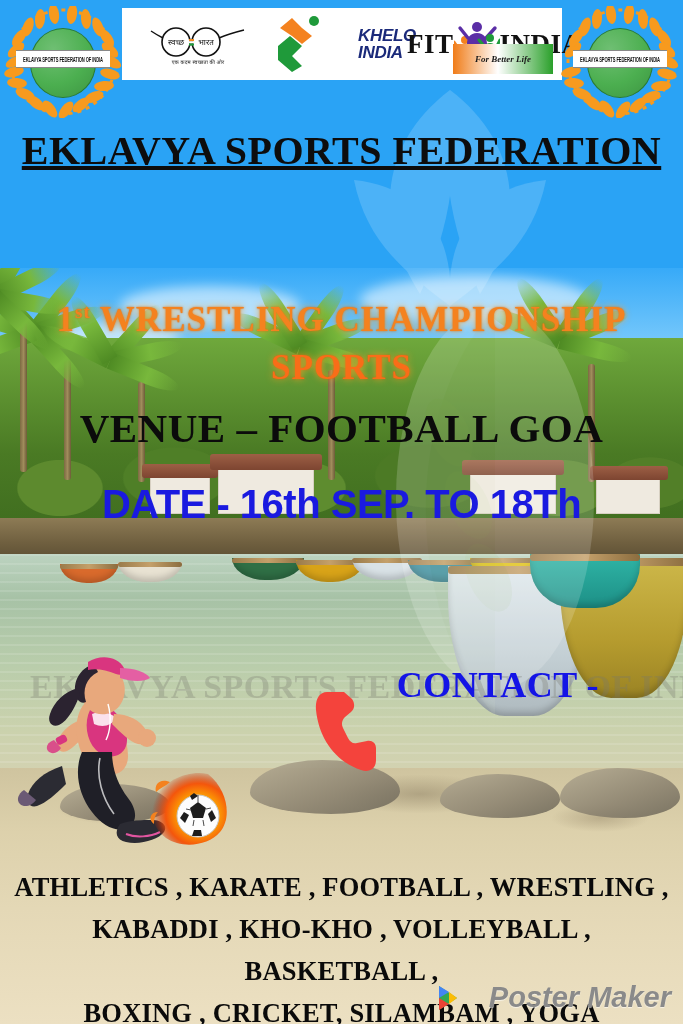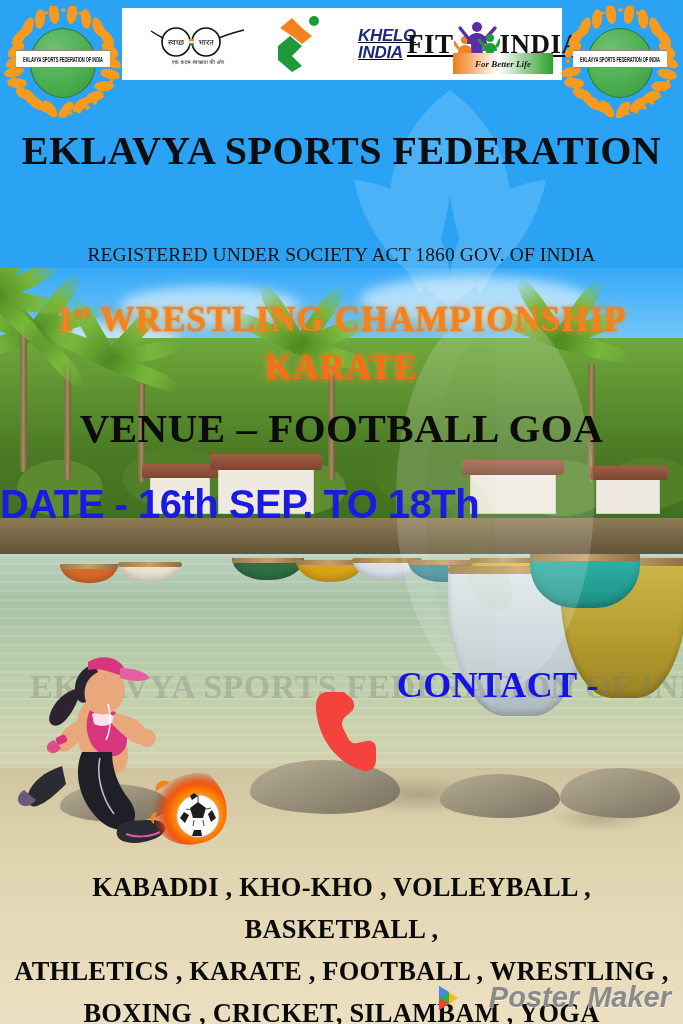--- a/index.html
+++ b/index.html
@@ -109,21 +109,21 @@
     position:absolute; height:5px; left:0; right:0; top:0;
     background: linear-gradient(90deg,#9a7b4a,#c4a06a,#8b6d3f);
     border-radius: 3px;
   }
 
   
   .logo-strip {
     position:absolute; left:122px; top:8px;
     width:440px; height:72px;
     background:#ffffff;
-    display:flex; align-items:flex-start;text-decoration:underline;
+    display:flex; align-items:flex-start;
   }
   .logo-swachh {
     width:150px; height:72px; position:relative; flex:none;
   }
   .sb-glasses { position:absolute; left:28px; top:16px; width:96px; height:34px; }
   .sb-tag {
     position:absolute; left:22px; top:50px; width:108px;
     text-align:center; font-size:5.2px; color:#222;
     font-family:"Liberation Serif", serif; letter-spacing:.2px;
   }
@@ -143,21 +143,21 @@
   .logo-fit {
     flex:1; height:72px; position:relative;
     display:flex; align-items:center; justify-content:center;
   }
   .fit-word {
     font-family:"Liberation Serif", serif; font-weight:bold;
     font-size:27px; color:#111; letter-spacing:.5px;
   }
   .fit-people { width:46px; height:52px; position:relative; }
   .fit-tagline {
-    position:absolute; left:46px; bottom:6px; width:100px; height:21px;
+    position:absolute; left:46px; bottom:6px; width:100px; height:30px;
     background: linear-gradient(90deg,#f07c18 0%, #ffffff 45%, #2aa02a 100%);
     display:flex; align-items:center; justify-content:center;
     font-family:"Liberation Serif", serif; font-weight:bold; font-style:italic;
     font-size:9px; color:#1a1a1a;
   }
 
   .emblem {
     position:absolute; top:6px; width:118px; height:112px;
   }
   .emblem-left  { left:4px; }
@@ -183,20 +183,21 @@
 
   
   .fed-title {
     position:absolute; left:0; right:0; top:130px;
     text-align:center;
     font-family:"Liberation Serif", serif;
     font-weight:bold; font-size:40px; line-height:42px;
     color:#0d0d0d;
     letter-spacing:.5px;
     transform: scaleX(1.0);
+    text-decoration: underline;
   }
   .fed-title .l2 { display:block; margin-top:16px; }
   .fed-sub {
     position:absolute; left:0; right:0; top:244px;
     text-align:center;
     font-family:"Liberation Serif", serif;
     font-size:19.5px; color:#111; letter-spacing:.1px;
   }
 
   .champ {
@@ -213,21 +214,21 @@
 
   .venue {
     position:absolute; left:0; right:0; top:404px;
     text-align:center;
     font-family:"Liberation Serif", serif; font-weight:bold;
     font-size:41px; color:#0b0b0b; letter-spacing:.5px;
   }
 
   .dateline {
     position:absolute; left:0; right:0; top:476px;
-    text-align:left;
+    text-align:center;
     font-family:"Liberation Sans", sans-serif; font-weight:bold;
     font-size:40px; line-height:57px;
     color:#1a1ae0;
     letter-spacing:-.5px;
   }
 
   .contact {
     position:absolute; right:84px; top:664px;
     font-family:"Liberation Serif", serif; font-weight:bold;
     font-size:36px; color:#1414e6;
@@ -535,25 +536,24 @@
     <div class="disc"></div>
     <div class="band">
       <span>EKLAVYA SPORTS FEDERATION OF INDIA</span>
     </div>
   </div>
 
   <div class="fed-title">
     <span>EKLAVYA SPORTS FEDERATION</span>
   </div>
 
-  <div class="fed-sub">REGISTERED UNDER SOCIETY ACT 1860 GOV. OF INDIA</div>
 
   <div class="champ">
     <span>1</span><sup>st</sup><span> WRESTLING CHAMPIONSHIP</span>
-    <span class="l2">KARATE</span>
+    <span class="l2">SPORTS</span>
   </div>
 
   <div class="venue">VENUE – FOOTBALL GOA</div>
 
   <div class="dateline">
     <span>DATE - 16th SEP. TO 18Th</span><br>
   </div>
 
   <div class="watermark">EKLAVYA SPORTS FEDERATION OF INDIA</div>
 
@@ -615,22 +615,22 @@
       <path d="M50 34 L58 40 L55 50 L45 50 L42 40 Z"></path>
       <path d="M50 28 L44 32 L42 28 L46 25 Z"></path>
       <path d="M64 42 L68 50 L63 54 L60 46 Z"></path>
       <path d="M36 44 L32 50 L37 55 L41 47 Z"></path>
       <path d="M46 62 L44 68 L54 68 L53 62 Z"></path>
     </g>
     <path d="M50 27 L50 34 M63 40 L58 41 M38 41 L43 42 M45 58 L46 52 M56 58 L55 52" stroke="#4a4a4a" stroke-width="1" fill="none"></path>
   </svg>
 
   <div class="sports">
+    <span>ATHLETICS , KARATE ,  FOOTBALL , WRESTLING ,</span>
     <span>KABADDI , KHO-KHO , VOLLEYBALL , BASKETBALL ,</span>
-    <span>ATHLETICS , KARATE ,  FOOTBALL , WRESTLING ,</span>
     <span>BOXING ,  CRICKET, SILAMBAM , YOGA</span>
   </div>
 
   <div class="poster-maker">
     <svg class="pm-logo" viewBox="0 0 30 30">
       <path d="M4 3 L22 15 L4 27 Z" fill="#34a853"></path>
       <path d="M4 3 L14 9 L4 15 Z" fill="#4285f4"></path>
       <path d="M4 15 L14 21 L4 27 Z" fill="#ea4335"></path>
       <path d="M14 9 L22 15 L14 21 Z" fill="#fbbc05"></path>
     </svg>

